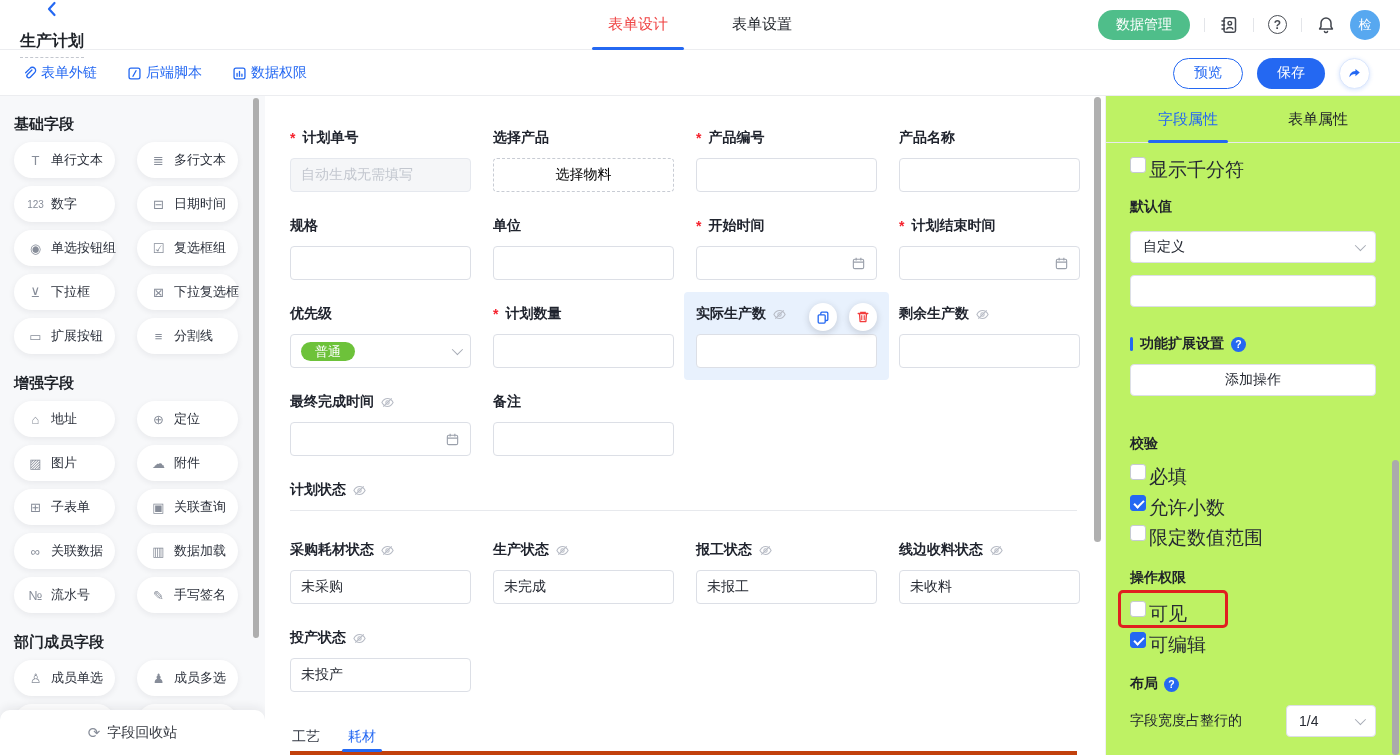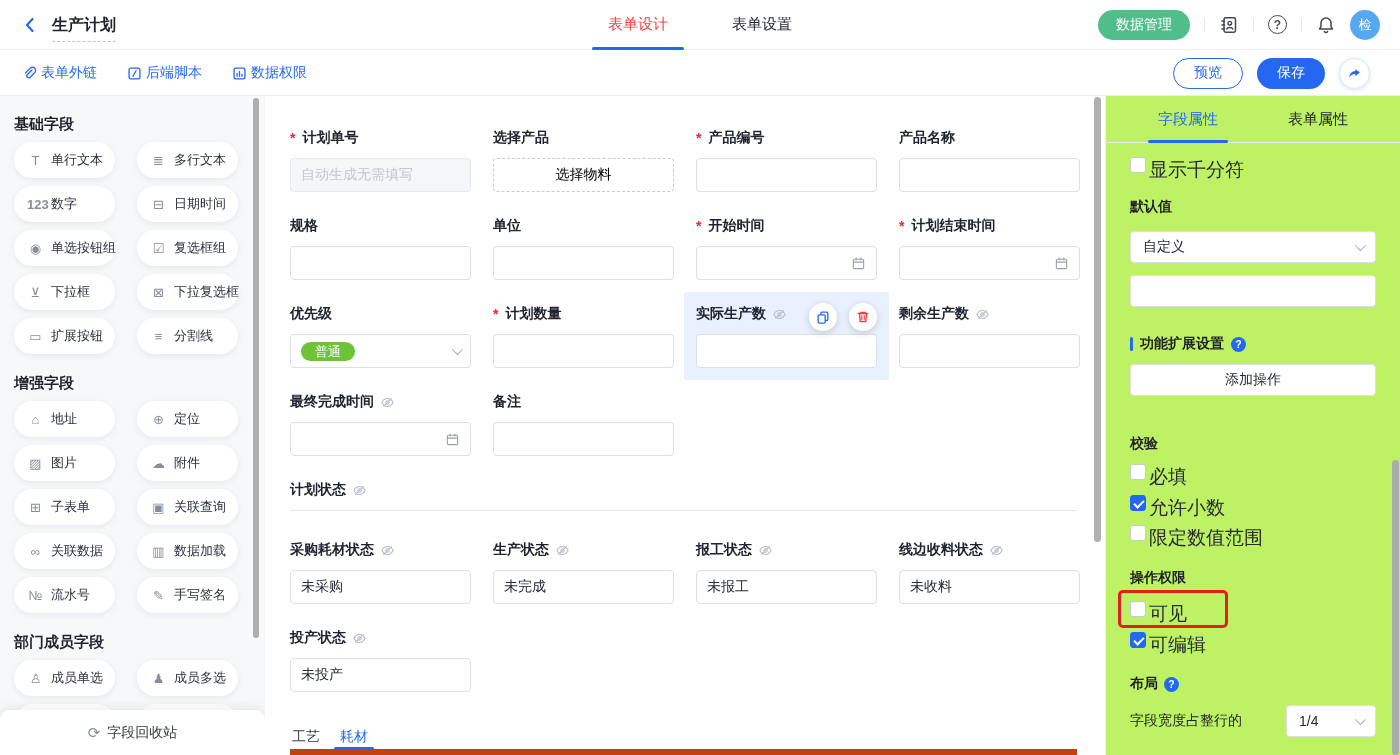--- a/index.html
+++ b/index.html
@@ -2,21 +2,21 @@
 <html><head>
 <meta charset="utf-8">
 <style>
   *{margin:0;padding:0;box-sizing:border-box;}
   html,body{width:1400px;height:755px;overflow:hidden;}
   body{font-family:"Liberation Sans","DejaVu Sans",sans-serif;color:#20242e;background:#fff;position:relative;font-size:14px;}
   svg{display:block;}
 
   
   .header{position:absolute;left:0;top:0;width:1400px;height:50px;background:#fff;border-bottom:1px solid #ecedf0;display:flex;align-items:center;padding:0 20px;z-index:30;}
-  .h-left{display:flex;align-items:center;gap:12px;}
+  .h-left{display:flex;align-items:center;gap:12px;flex-direction:column;}
   .back{width:20px;height:20px;cursor:pointer;}
   .title{font-size:16px;font-weight:700;color:#1f2329;border-bottom:1px dashed #c3c7cf;padding-bottom:5px;margin-bottom:-7px;}
   .h-tabs{position:absolute;left:50%;transform:translateX(-50%);height:50px;display:flex;gap:64px;align-items:center;}
   .h-tab{font-size:15px;color:#1f2329;height:50px;display:flex;align-items:center;position:relative;cursor:pointer;}
   .h-tab.active{color:#ef4444;}
   .h-tab.active::after{content:"";position:absolute;left:-16px;right:-16px;bottom:0;height:3px;background:#2468F2;border-radius:2px;}
   .h-right{margin-left:auto;display:flex;align-items:center;gap:14px;}
   .btn-green{background:#4FBE8A;color:#fff;border:none;border-radius:16px;height:30px;padding:0 18px;font-size:14px;cursor:pointer;font-family:inherit;}
   .vdiv{width:1px;height:14px;background:#e3e5e9;}
   .hicon{width:20px;height:20px;color:#42464e;cursor:pointer;}
@@ -37,21 +37,21 @@
   .sidebar{position:absolute;left:0;top:0;width:265px;height:659px;background:#f7f8fa;overflow:hidden;}
   .canvas{position:absolute;left:265px;top:0;width:840px;height:659px;background:#fff;padding:32px 28px 0 25px;overflow:hidden;}
   .panel{position:absolute;left:1105px;top:0;width:295px;height:659px;background:#bef264;border-left:1px solid #eef0f4;overflow:hidden;}
 
   
   .sec-title{font-size:15px;font-weight:700;color:#1f2329;margin:19px 0 8px 14px;}
   .sec-title.mt{margin-top:20px;}
   .fgrid{display:grid;grid-template-columns:101px 101px;gap:8px 22px;padding-left:14px;}
   .pill{height:36px;background:#fff;border-radius:18px;box-shadow:0 2px 6px rgba(31,35,41,.07);display:flex;align-items:center;padding-left:13px;gap:7px;font-size:13px;color:#2a2f3a;cursor:grab;white-space:nowrap;}
   .fic{width:17px;color:#878d99;font-size:13px;text-align:center;flex:none;}
-  .fic.num{font-size:13px;font-weight:700;letter-spacing:0;}
+  .fic.num{font-size:10px;font-weight:400;letter-spacing:0;}
   .sb-scroll{position:absolute;right:6px;top:2px;width:6px;height:540px;background:#aeaeae;border-radius:3px;cursor:pointer;}
   .recycle{position:absolute;left:0;bottom:0;width:265px;height:45px;background:#fff;border-radius:10px 10px 0 0;box-shadow:0 -3px 10px rgba(31,35,41,.07);display:flex;align-items:center;justify-content:center;gap:7px;font-size:14px;color:#33373f;cursor:pointer;z-index:5;}
   .recycle .fic{width:auto;font-size:15px;}
 
   
   .frow{display:grid;grid-template-columns:repeat(4,181px);column-gap:22px;margin-bottom:24px;}
   .flabel{display:flex;align-items:center;gap:6px;height:20px;font-weight:700;font-size:14px;color:#20242e;margin-bottom:10px;white-space:nowrap;}
   .req::before{content:"*";color:#f5222d;margin-right:1px;}
   .inp{height:34px;border:1px solid #dcdfe6;border-radius:4px;background:#fff;display:flex;align-items:center;padding:0 10px;font-size:14px;color:#262a33;cursor:pointer;}
   .inp.disabled{background:#f5f6f8;border-color:#e5e8ee;color:#c3c7cf;}
@@ -61,21 +61,21 @@
   .eyeoff{width:15px;height:15px;stroke:#b7bbc5;fill:none;stroke-width:1.1;flex:none;}
   .tag{background:#6DC23A;color:#fff;font-size:13px;font-weight:400;border-radius:13px;padding:3px 14px;line-height:1;}
   .chev{width:8px;height:8px;border-right:1.6px solid #a6abb5;border-bottom:1.6px solid #a6abb5;transform:rotate(45deg) translateY(-2px);flex:none;}
   .sel-wrap{background:#e8f1fd;border-radius:4px;margin:-12px;padding:12px;position:relative;}
   .sel-wrap .inp{background:#fff;}
   .act-btn{position:absolute;top:11px;width:28px;height:28px;border-radius:50%;background:#fff;box-shadow:0 2px 7px rgba(31,35,41,.18);display:flex;align-items:center;justify-content:center;cursor:pointer;}
   .act-copy{right:52px;}
   .act-del{right:12px;}
   .divider-row{margin-bottom:29px;}
   .divider-row hr{border:none;border-top:1px solid #e7e9ed;margin-top:9px;}
-  .btabs{margin-top:34px;display:flex;gap:16px;border-bottom:7px solid #c2410c;height:30px;}
+  .btabs{margin-top:34px;display:flex;gap:24px;border-bottom:5px solid #c2410c;height:30px;}
   .btab{font-size:14px;color:#343a45;position:relative;padding:2px 2px 0;cursor:pointer;}
   .btab.active{color:#2468F2;}
   .btab.active::after{content:"";position:absolute;left:-4px;right:-4px;bottom:-1px;height:3px;background:#2468F2;border-radius:2px;}
   .cv-scroll{position:absolute;right:4px;top:1px;width:7px;height:445px;background:#b0b0b0;border-radius:4px;cursor:pointer;}
 
   
   .p-tabs{height:47px;border-bottom:1px solid #e8eaee;display:flex;align-items:center;justify-content:center;gap:70px;}
   .p-tab{font-size:15px;color:#1f2329;height:47px;display:flex;align-items:center;position:relative;cursor:pointer;}
   .p-tab.active{color:#2468F2;}
   .p-tab.active::after{content:"";position:absolute;left:-10px;right:-10px;bottom:0;height:3px;background:#2468F2;border-radius:2px;}

